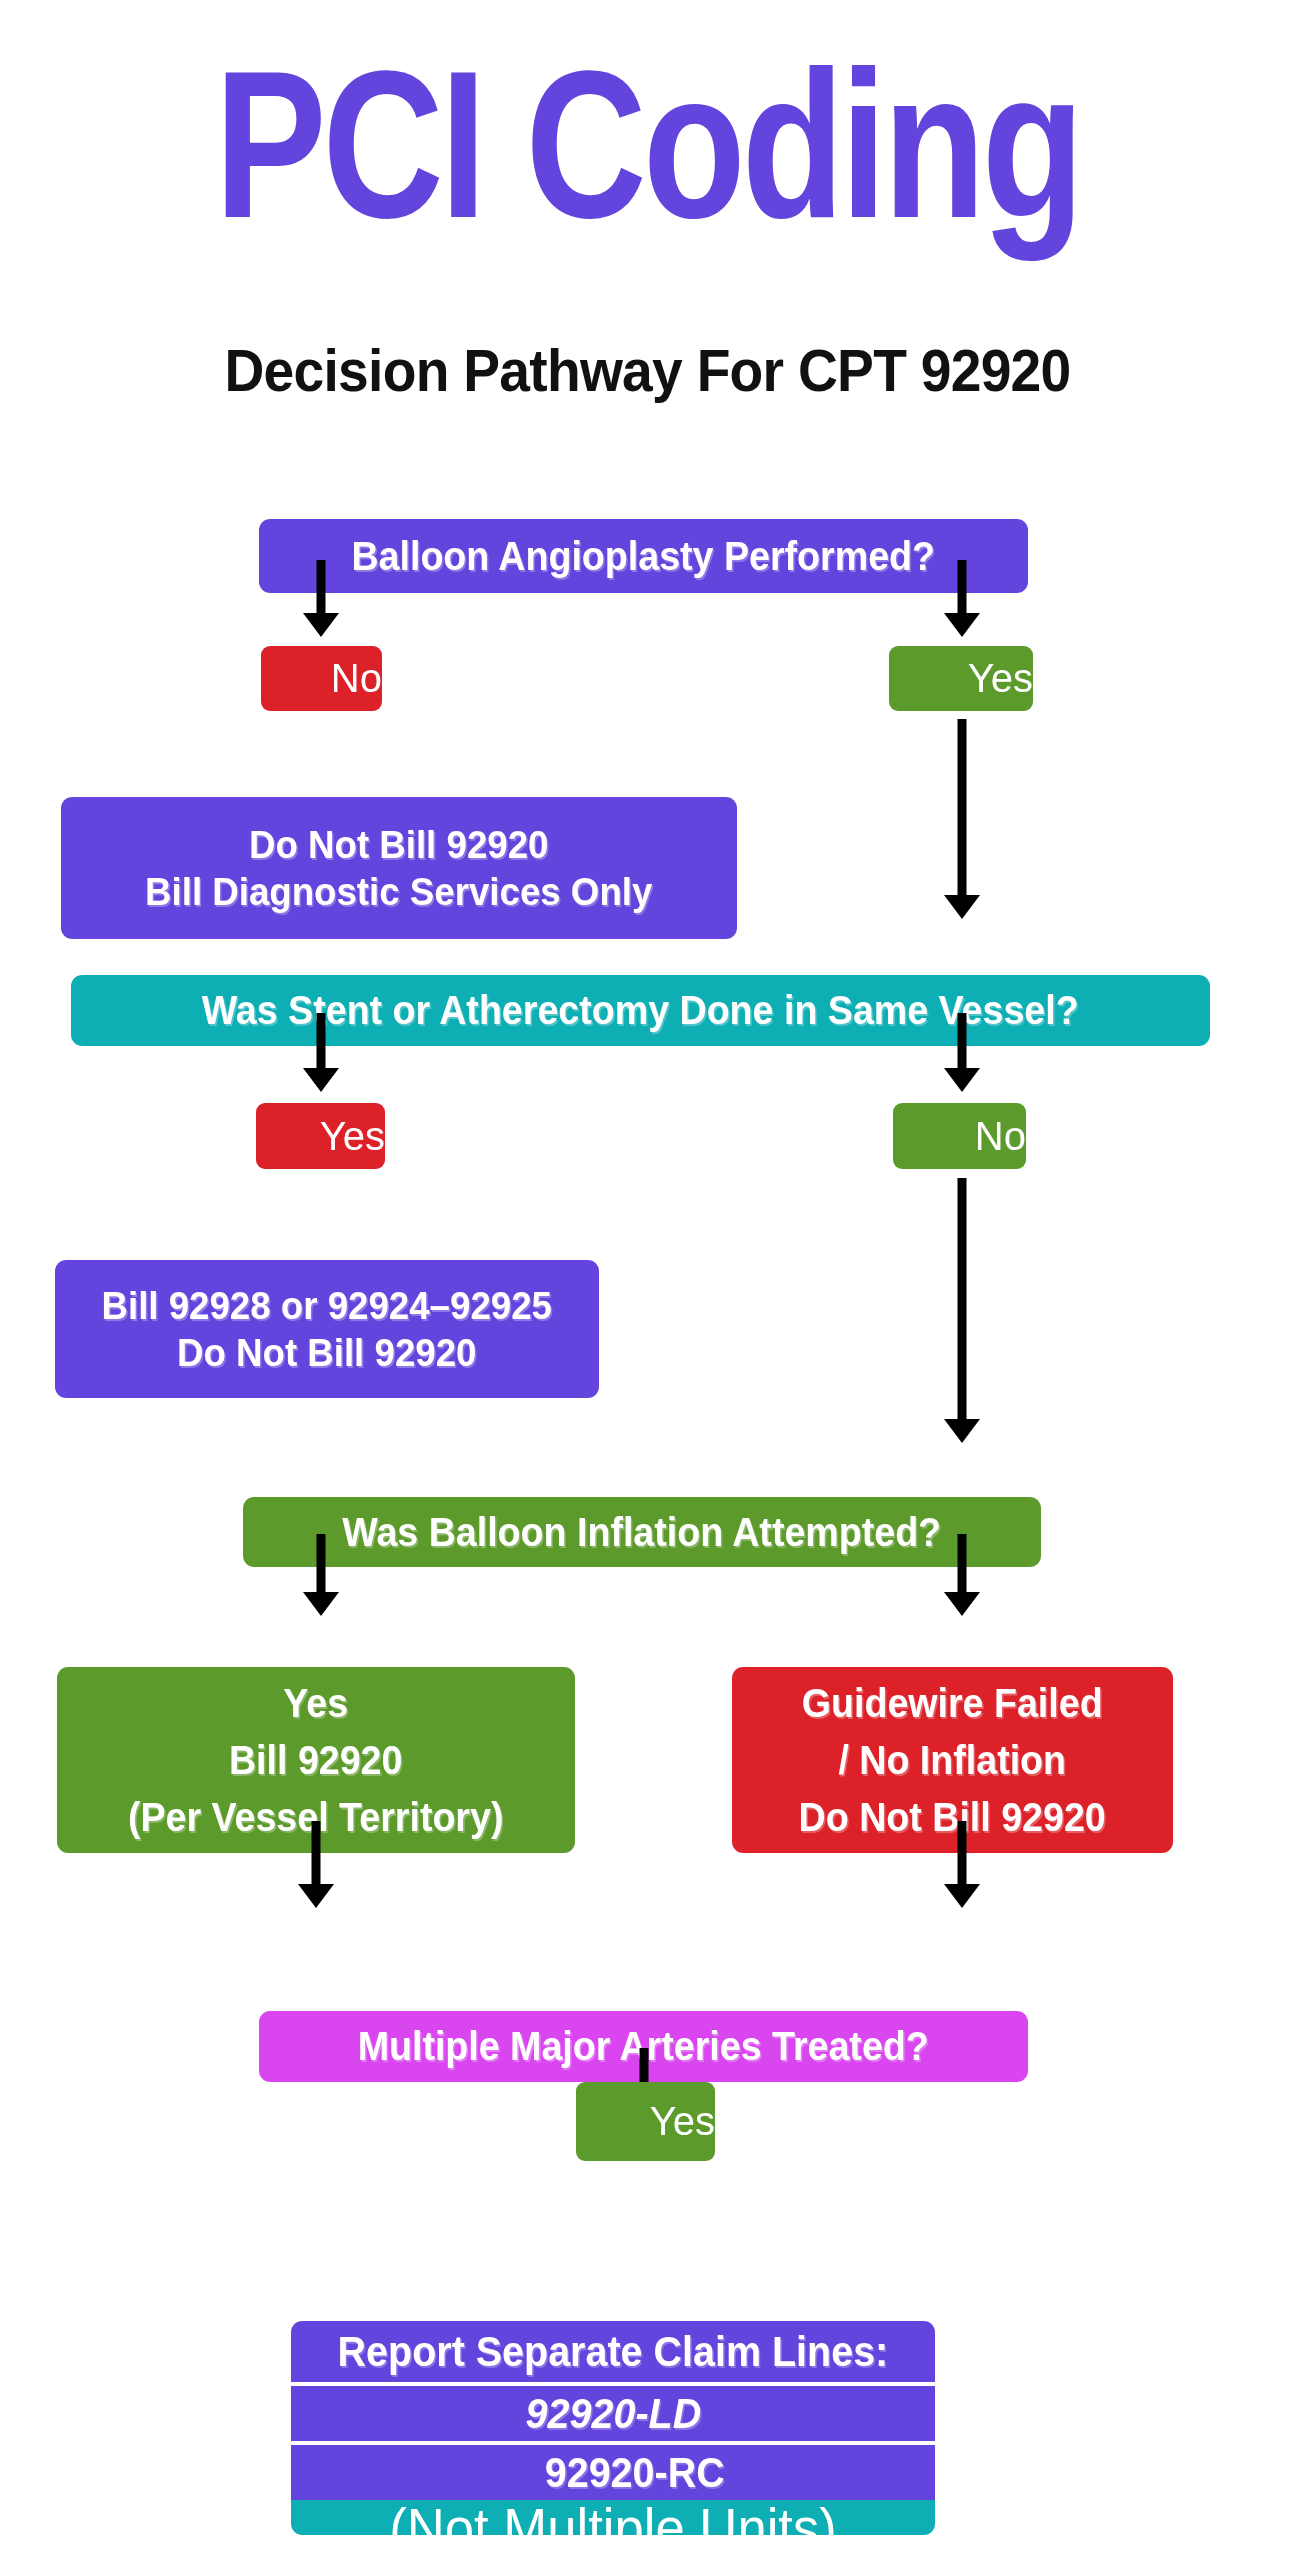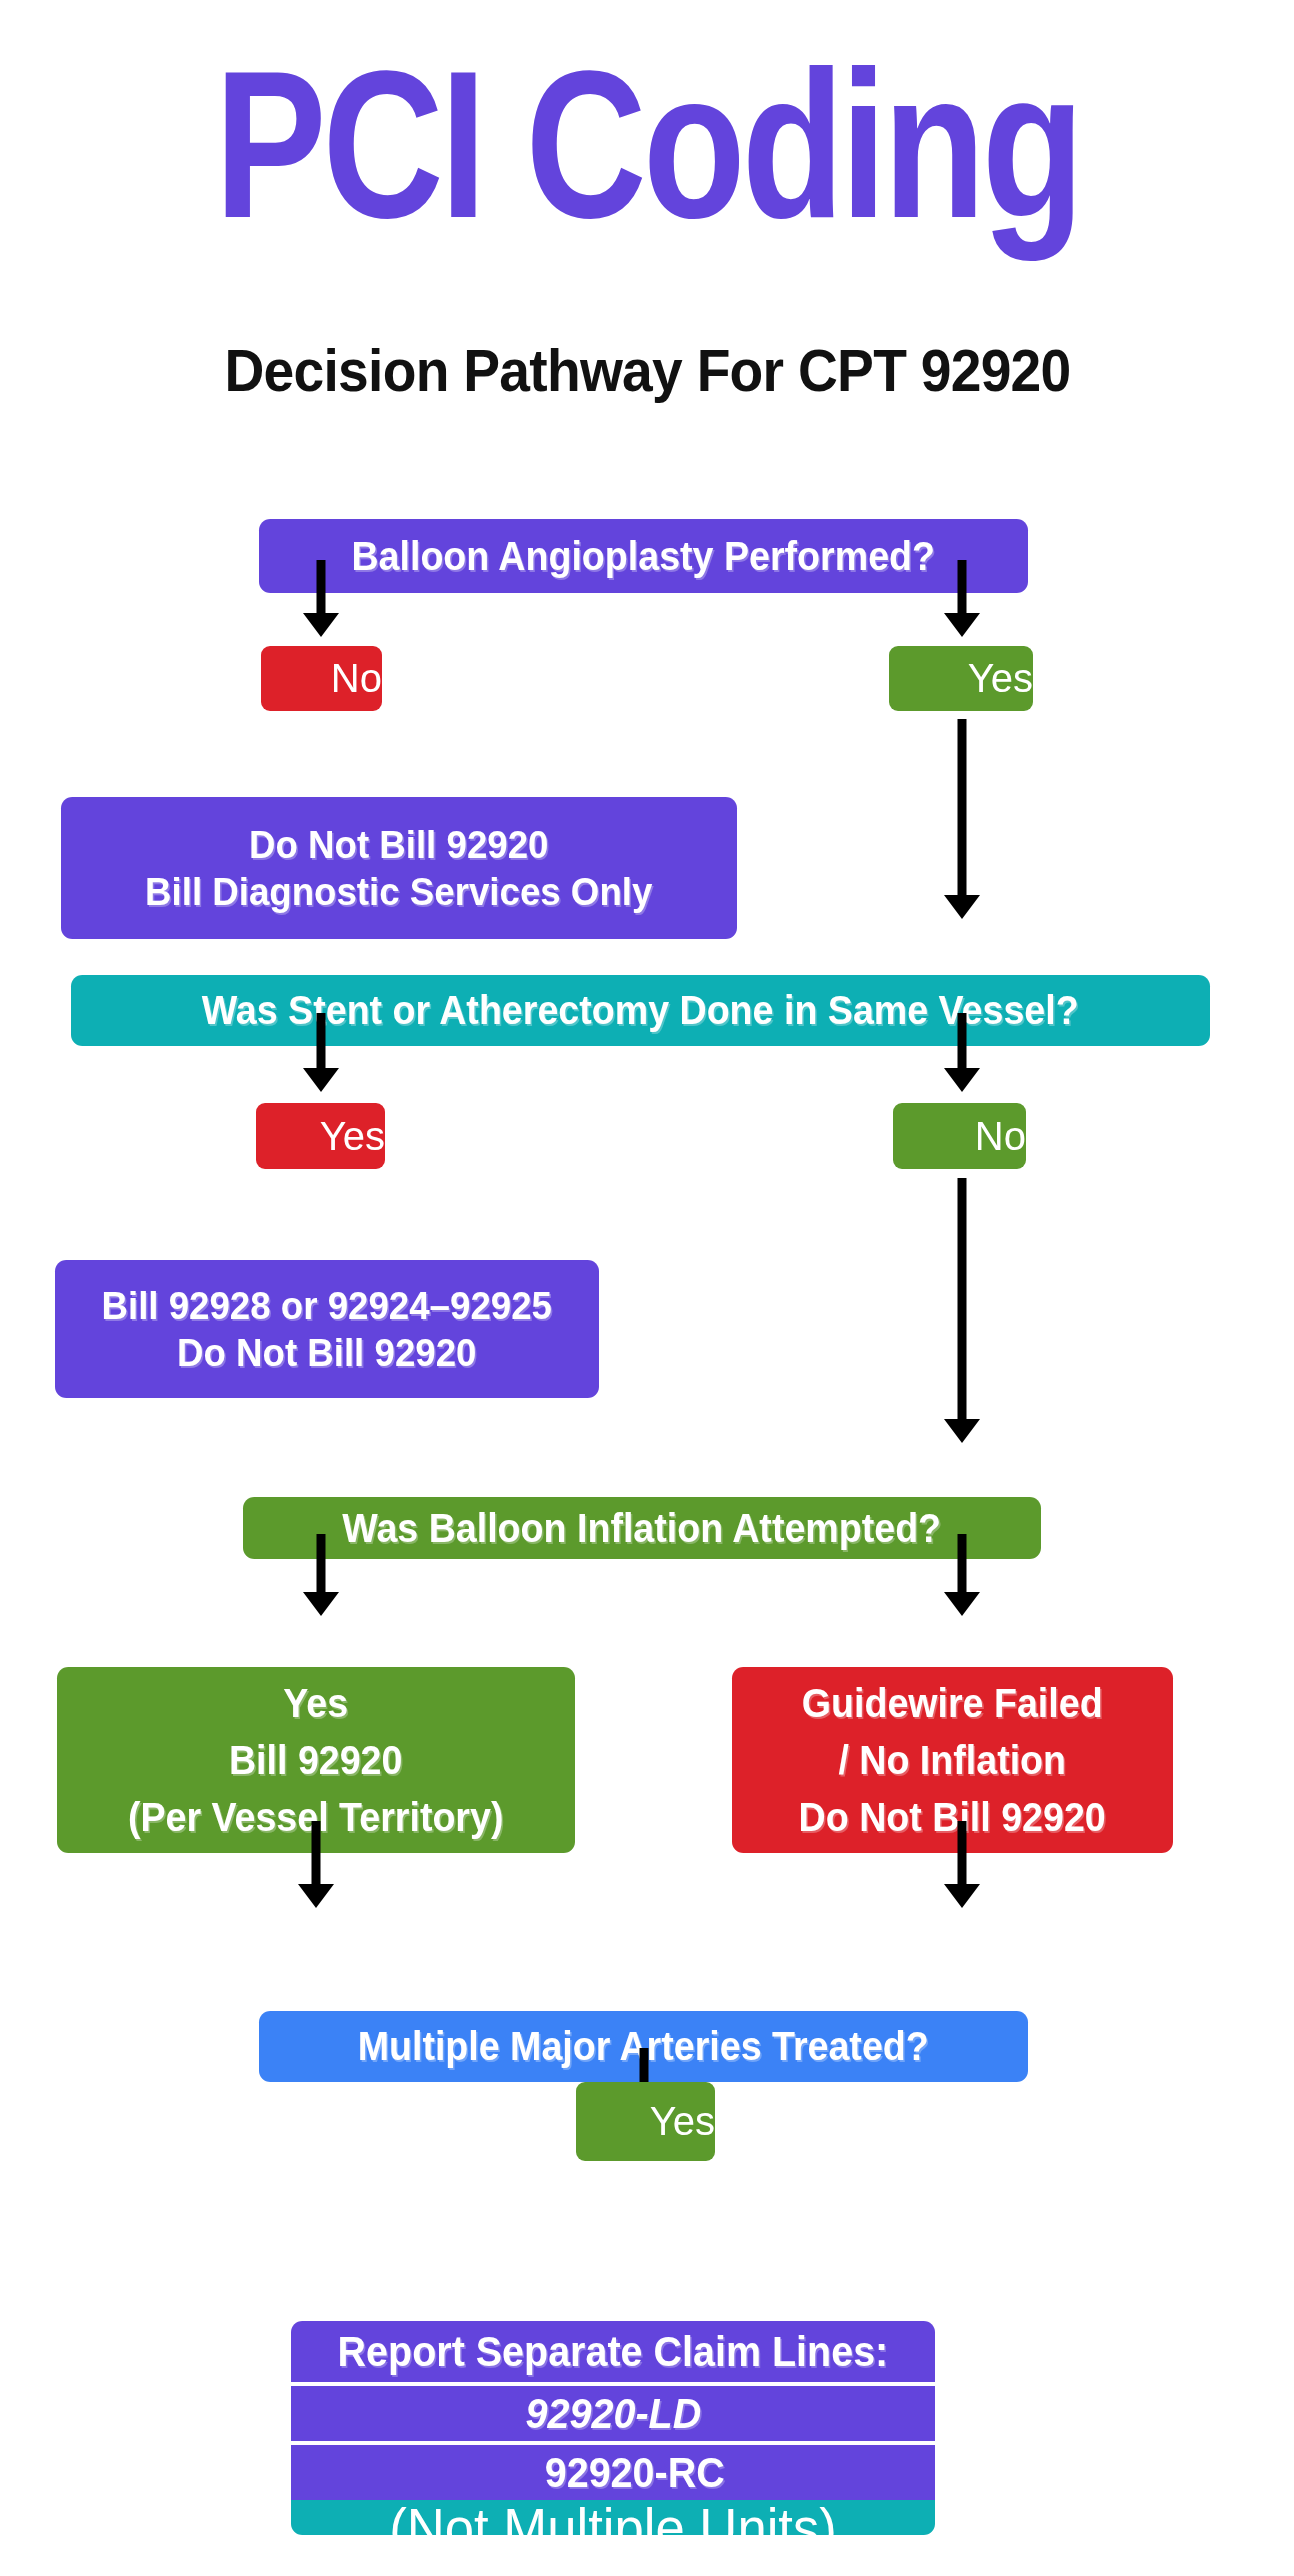--- a/index.html
+++ b/index.html
@@ -170,21 +170,21 @@
       <span class="ln">Bill 92928 or 92924–92925</span>
       <span class="ln">Do Not Bill 92920</span>
     </span>
   </div>
 
   <div class="arrow" style="left:944px;top:1178px;width:36px;height:267px;">
     <div class="shaft" style="height:241px;"></div>
     <div class="head" style="top:241px;"></div>
   </div>
 
-  <div class="node" id="n-q3" style="left:243px;top:1453px;width:798px;height:62px;font-size:40px;background:#5C9A2C;">
+  <div class="node" id="n-q3" style="left:243px;top:1453px;width:798px;height:70px;font-size:40px;background:#5C9A2C;">
     <span class="txt cond">Was Balloon Inflation Attempted?</span>
   </div>
 
   <div class="arrow" style="left:303px;top:1534px;width:36px;height:84px;">
     <div class="shaft" style="height:58px;"></div>
     <div class="head" style="top:58px;"></div>
   </div>
 
   <div class="arrow" style="left:944px;top:1534px;width:36px;height:84px;">
     <div class="shaft" style="height:58px;"></div>
@@ -209,21 +209,21 @@
 
   <div class="arrow" style="left:298px;top:1821px;width:36px;height:89px;">
     <div class="shaft" style="height:63px;"></div>
     <div class="head" style="top:63px;"></div>
   </div>
   <div class="arrow" style="left:944px;top:1821px;width:36px;height:89px;">
     <div class="shaft" style="height:63px;"></div>
     <div class="head" style="top:63px;"></div>
   </div>
 
-  <div class="node" id="n-q4" style="left:259px;top:1967px;width:769px;height:71px;font-size:40px;background:#3b82f6;">
+  <div class="node" id="n-q4" style="left:259px;top:1967px;width:769px;height:71px;font-size:40px;background:#d946ef;">
     <span class="txt cond">Multiple Major Arteries Treated?</span>
   </div>
 
   <div class="arrow" style="left:626px;top:2048px;width:36px;height:81px;">
     <div class="shaft" style="height:55px;"></div>
     <div class="head" style="top:55px;"></div>
   </div>
 
   <div class="pill" id="n-q4yes" style="left:576px;top:2082px;width:139px;height:79px;background:#5C9A2C;">
     <span>Yes</span>

